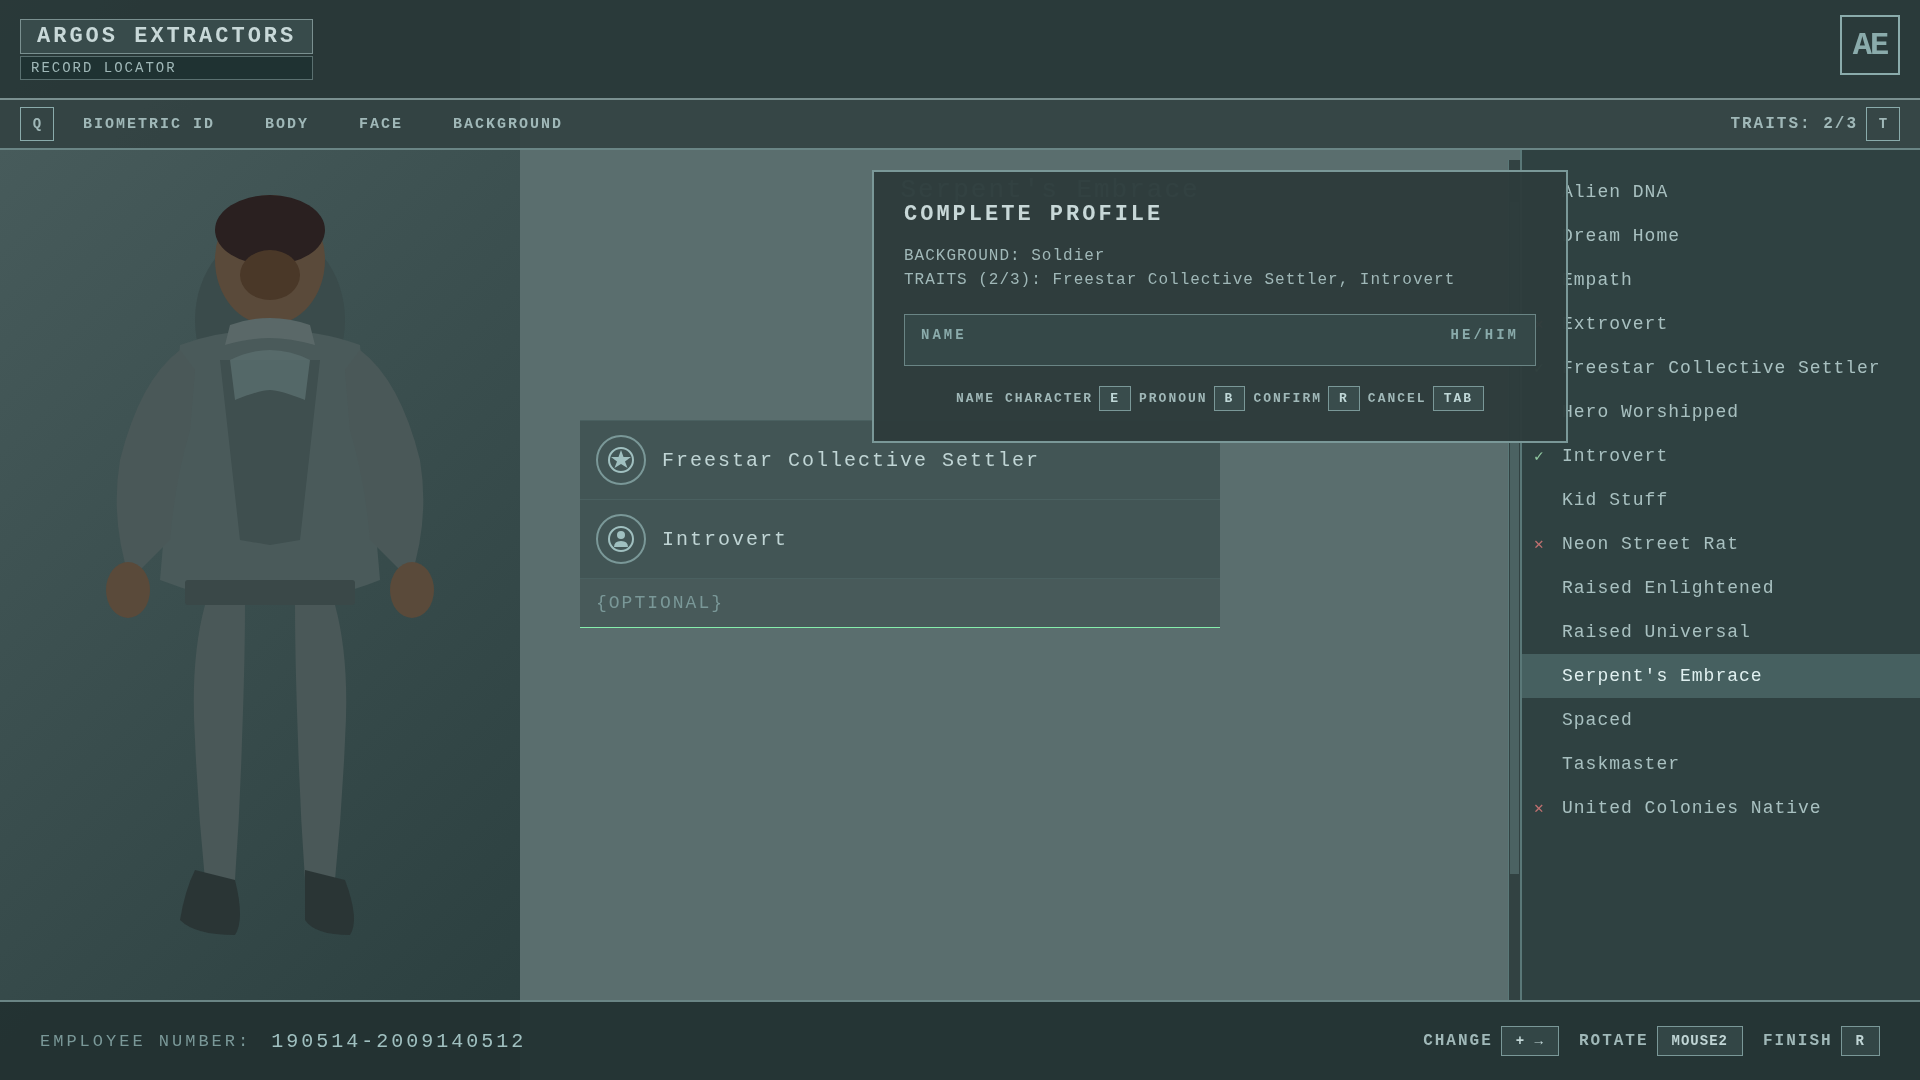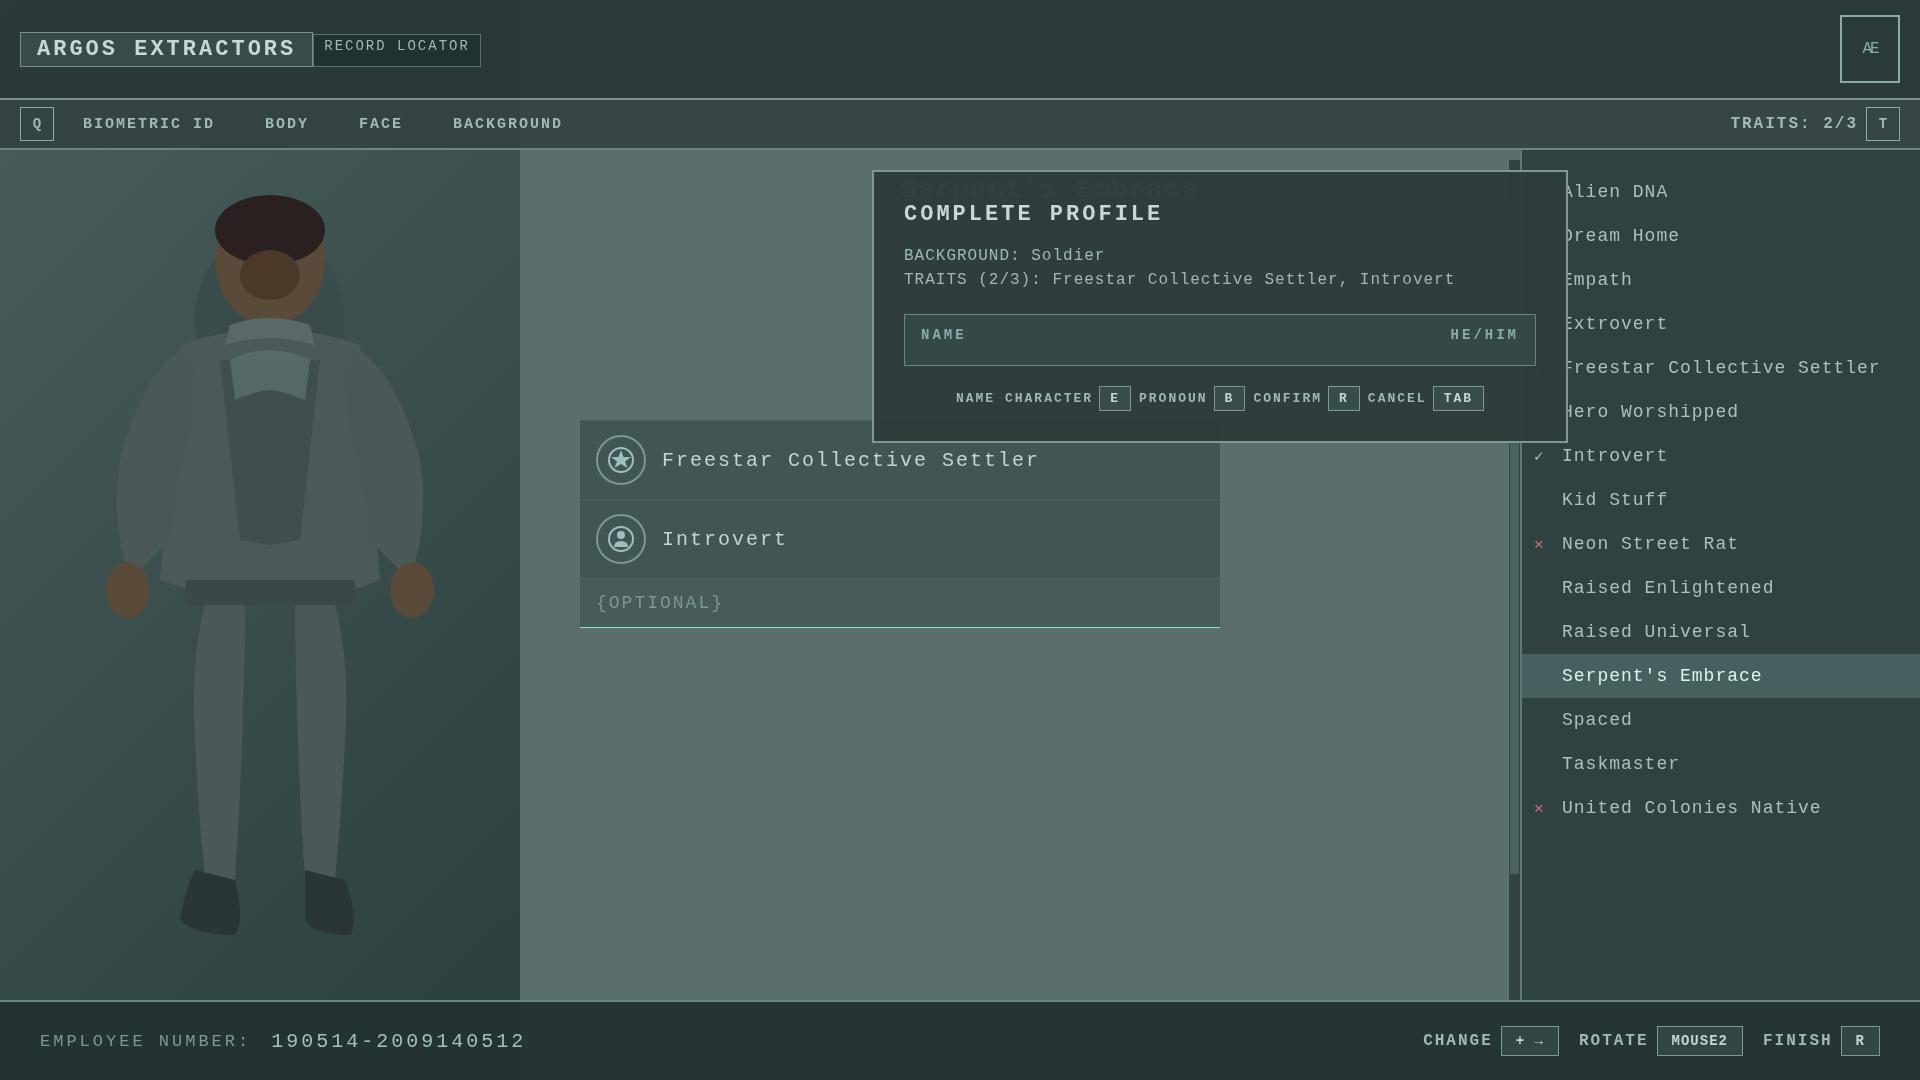--- a/index.html
+++ b/index.html
@@ -29,20 +29,21 @@
       background: rgba(40,55,55,0.95);
       border-bottom: 2px solid #7a9090;
       display: flex;
       align-items: center;
       padding: 0 20px;
       z-index: 10;
     }
 
     .top-left {
       display: flex;
+      flex-direction: column;
       margin-right: 30px;
     }
 
     .company-name {
       color: #c8d8d8;
       font-size: 22px;
       font-weight: bold;
       letter-spacing: 3px;
       background: rgba(60,80,80,0.8);
       padding: 4px 16px;
@@ -57,28 +58,28 @@
       padding: 3px 10px;
       margin-top: 2px;
       border: 1px solid #5a7070;
     }
 
     .ae-logo {
       position: absolute;
       right: 20px;
       top: 15px;
       width: 60px;
-      height: 68px;
+      height: 60px;
       border: 2px solid #8aabab;
       display: flex;
       align-items: center;
       justify-content: center;
       color: #8aabab;
-      font-size: 16px;
-      font-weight: normal;
+      font-size: 32px;
+      font-weight: bold;
       letter-spacing: -2px;
     }
 
     
     .nav-tabs {
       position: absolute;
       top: 100px;
       left: 0; right: 0;
       height: 50px;
       background: rgba(50,65,65,0.9);

